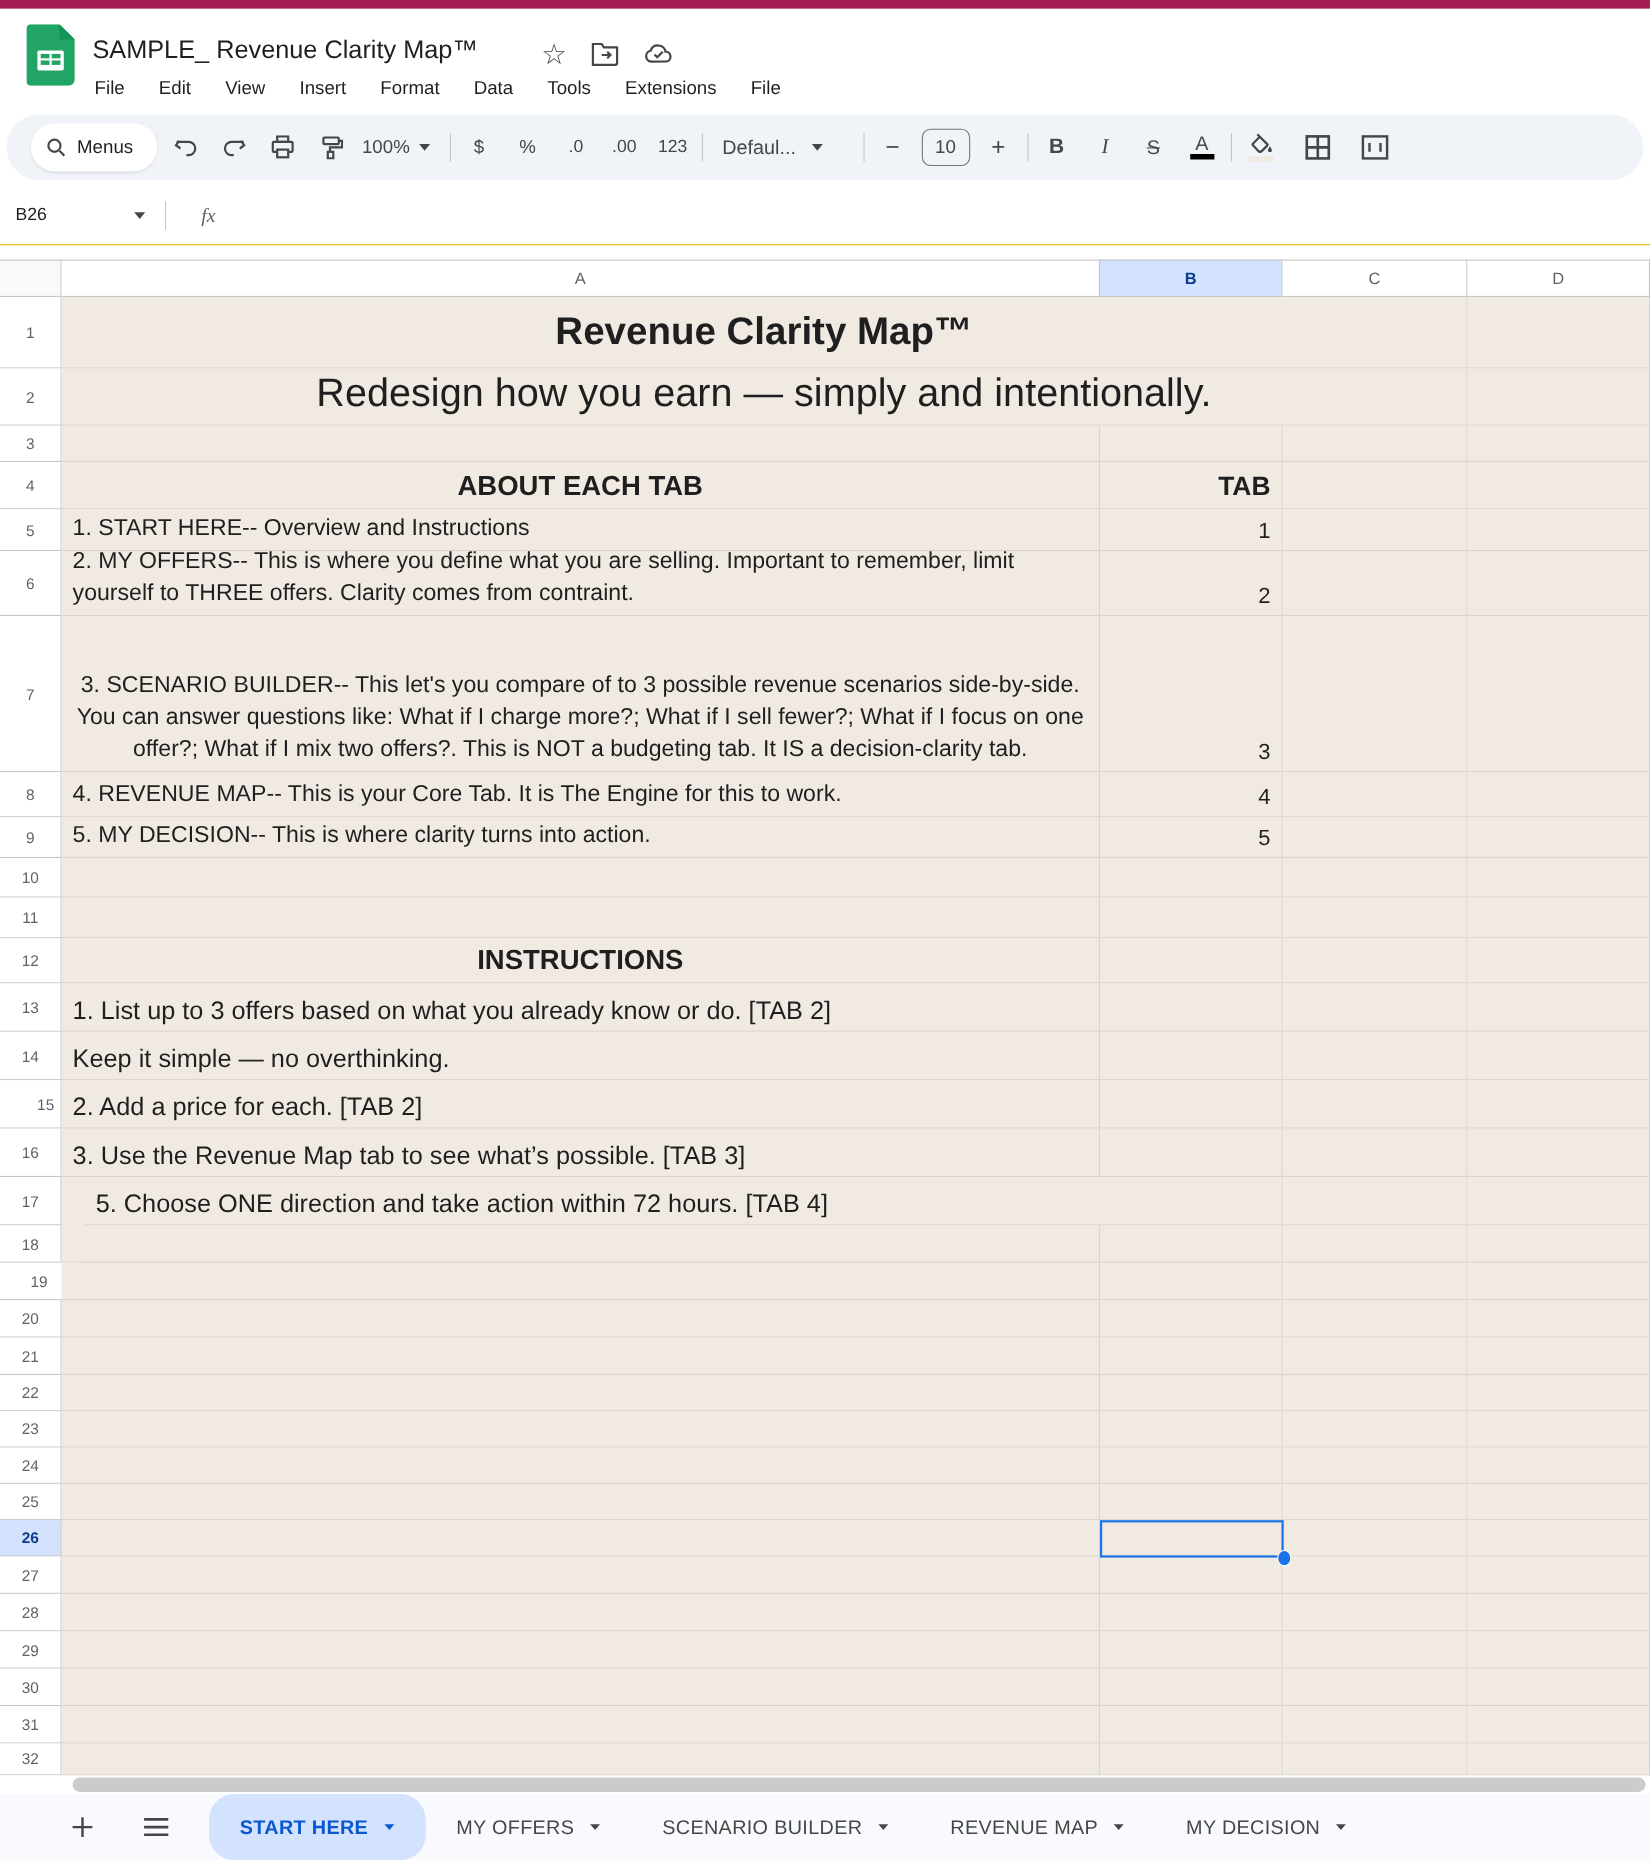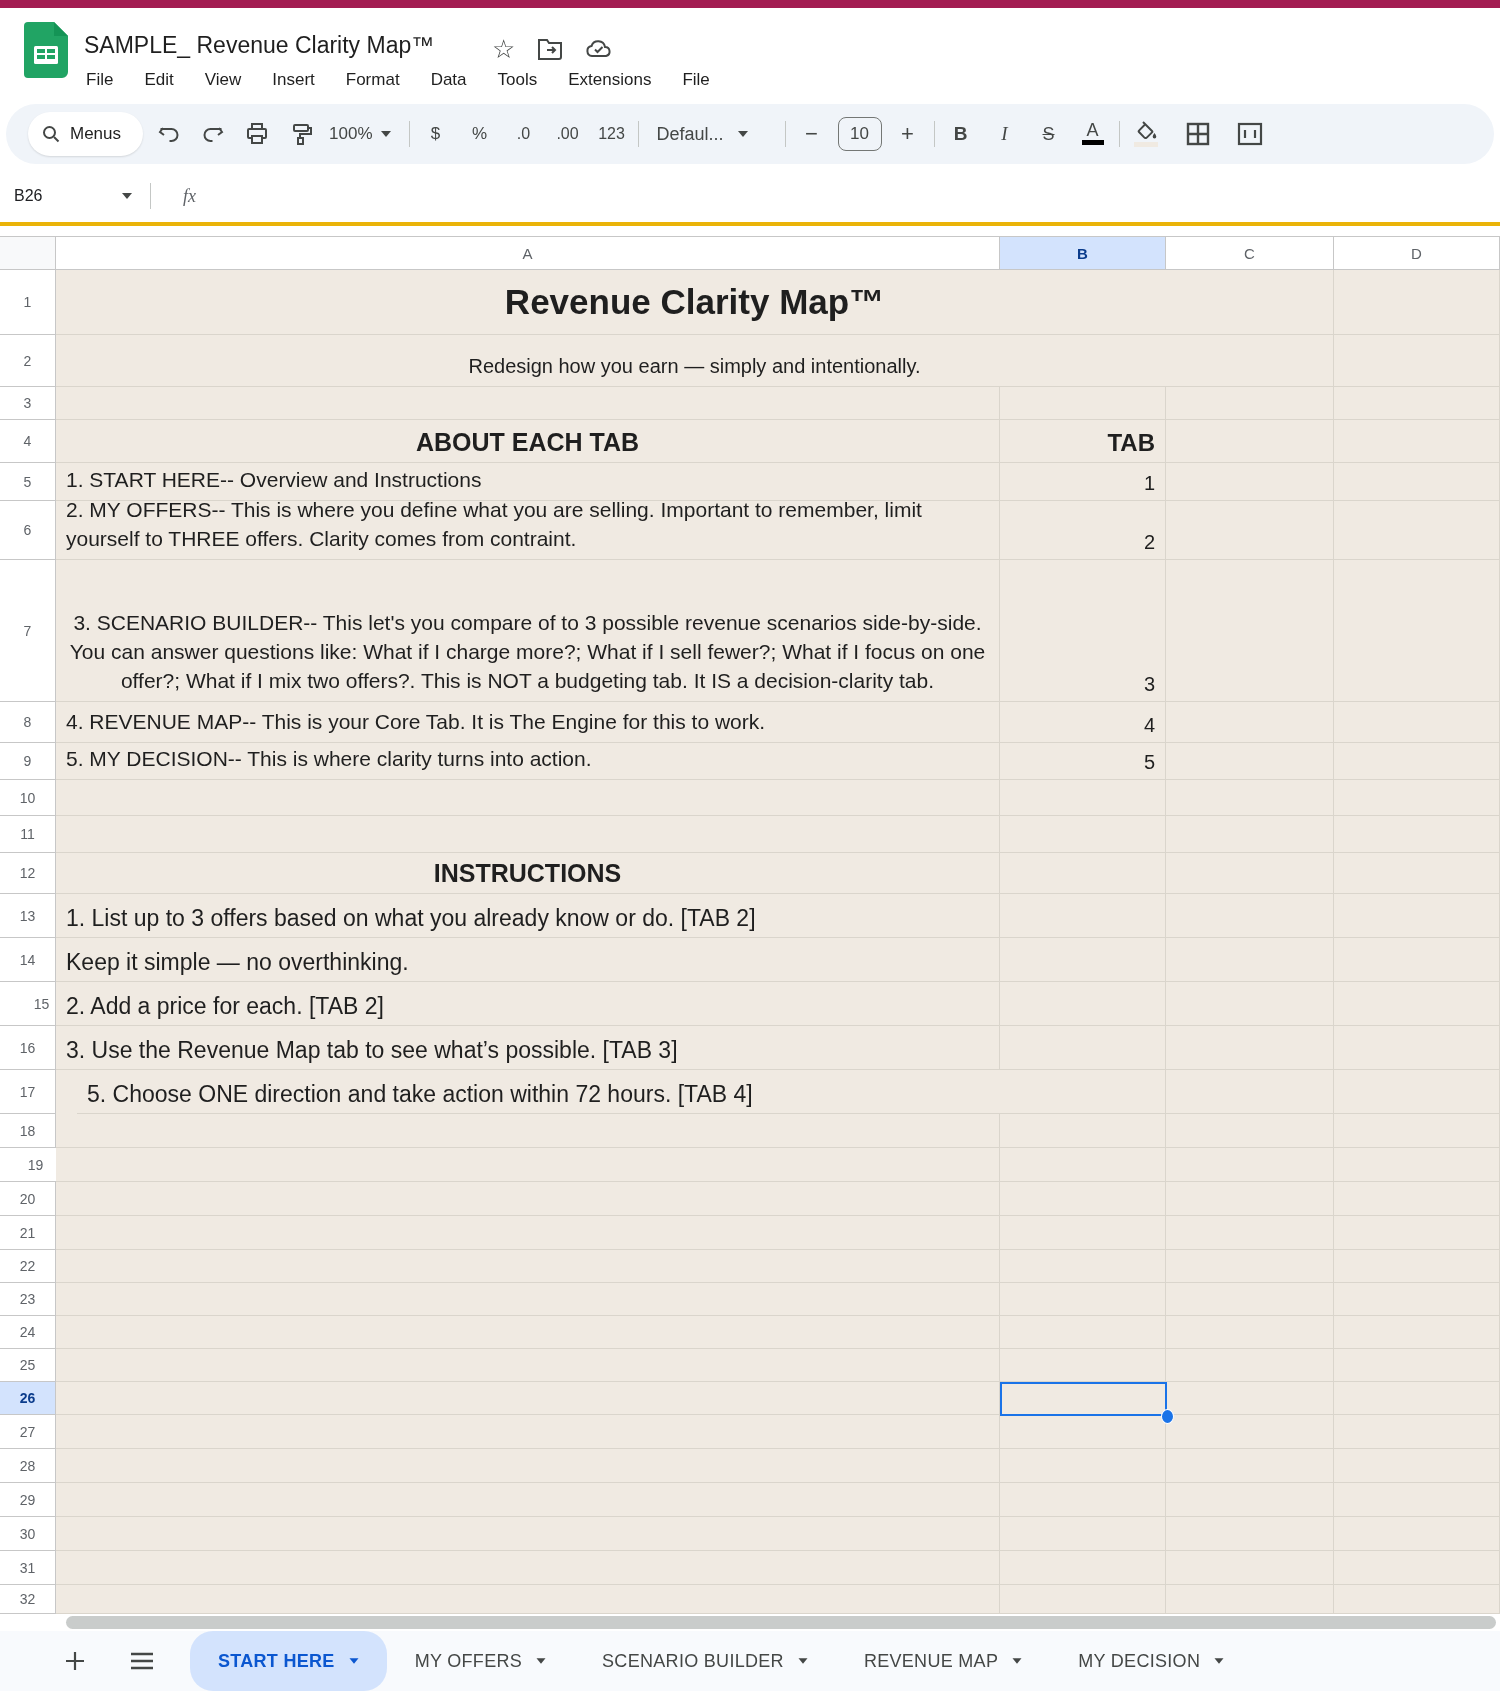--- a/index.html
+++ b/index.html
@@ -34,37 +34,37 @@
   .italic{font-style:italic;font-family:"Liberation Serif",serif;font-size:19px;}
   .strike{text-decoration:line-through;font-size:18px;}
   .a-color{font-size:18px;line-height:14px;display:flex;flex-direction:column;align-items:center;gap:3px;}
   .a-color .bar{width:22px;height:5px;background:#000;}
   .fill-ic{display:flex;flex-direction:column;align-items:center;gap:3px;}
   .fill-ic .bar{width:24px;height:5px;background:#F0EAE2;}
   .num{font-size:16px;letter-spacing:0;}
   .gap8{width:8px;flex:0 0 auto;}
   
   .formula-row{position:absolute;left:0;top:170px;width:1500px;height:52px;background:#fff;
-    border-bottom:4px solid #eab308;display:flex;align-items:center;}
+    border-bottom:1px solid #eab308;display:flex;align-items:center;}
   .name-box{width:118px;padding-left:14px;font-size:16px;color:#202124;display:flex;align-items:center;justify-content:space-between;}
   .fx{font-style:italic;color:#5f6368;font-size:18px;font-family:"Liberation Serif",serif;margin-left:24px;}
   
   .grid{position:absolute;left:0;top:236px;width:1500px;height:1378px;background:#F0EAE2;}
   .colhead,.rowhead,.corner{position:absolute;background:#fff;box-sizing:border-box;
     border-right:1px solid #c7c7c7;border-bottom:1px solid #c7c7c7;color:#5f6368;
     display:flex;align-items:center;justify-content:center;}
   .corner{border-top:1px solid #c7c7c7;background:#f8f9fa;}
   .colhead{font-size:15px;border-top:1px solid #c7c7c7;}
   .rowhead{font-size:14px;}
   .colhead.sel,.rowhead.sel{background:#D3E3FD;color:#0B3C8C;font-weight:700;}
   .cell{position:absolute;box-sizing:border-box;border-right:1px solid #DAD5CC;border-bottom:1px solid #DAD5CC;
     background:#F0EAE2;display:flex;flex-direction:column;justify-content:flex-end;overflow:hidden;}
   .cell .txt{padding:3px 10px 5px 10px;color:#1f1f1f;}
   .t-title{font-size:35px;font-weight:700;color:#15495D;text-align:center;padding-bottom:12px !important;}
-  .t-subtitle{font-size:20px;color:#B8912F;text-align:center;padding-bottom:8px !important;}
+  .t-subtitle{font-size:36px;color:#B8912F;text-align:center;padding-bottom:8px !important;}
   .t-head{font-size:25px;font-weight:700;text-align:center;}
   .t-body{font-size:21px;line-height:1.38;}
   .t-instr{font-size:23px;}
   .b-val{font-size:20px;text-align:right;padding-right:12px;}
   .selection{position:absolute;box-sizing:border-box;border:2px solid #1A73E8;pointer-events:auto;}
   .handle{position:absolute;width:11px;height:13px;border-radius:50%;background:#1A73E8;border:1px solid #fff;}
   
   .hscroll{position:absolute;left:0;top:1614px;width:1500px;height:17px;background:#fff;}
   .hthumb{position:absolute;left:66px;top:2px;width:1430px;height:13px;border-radius:7px;background:#C9CCCB;}
   .tabbar{position:absolute;left:0;top:1631px;width:1500px;height:60px;background:#F8FAFD;

